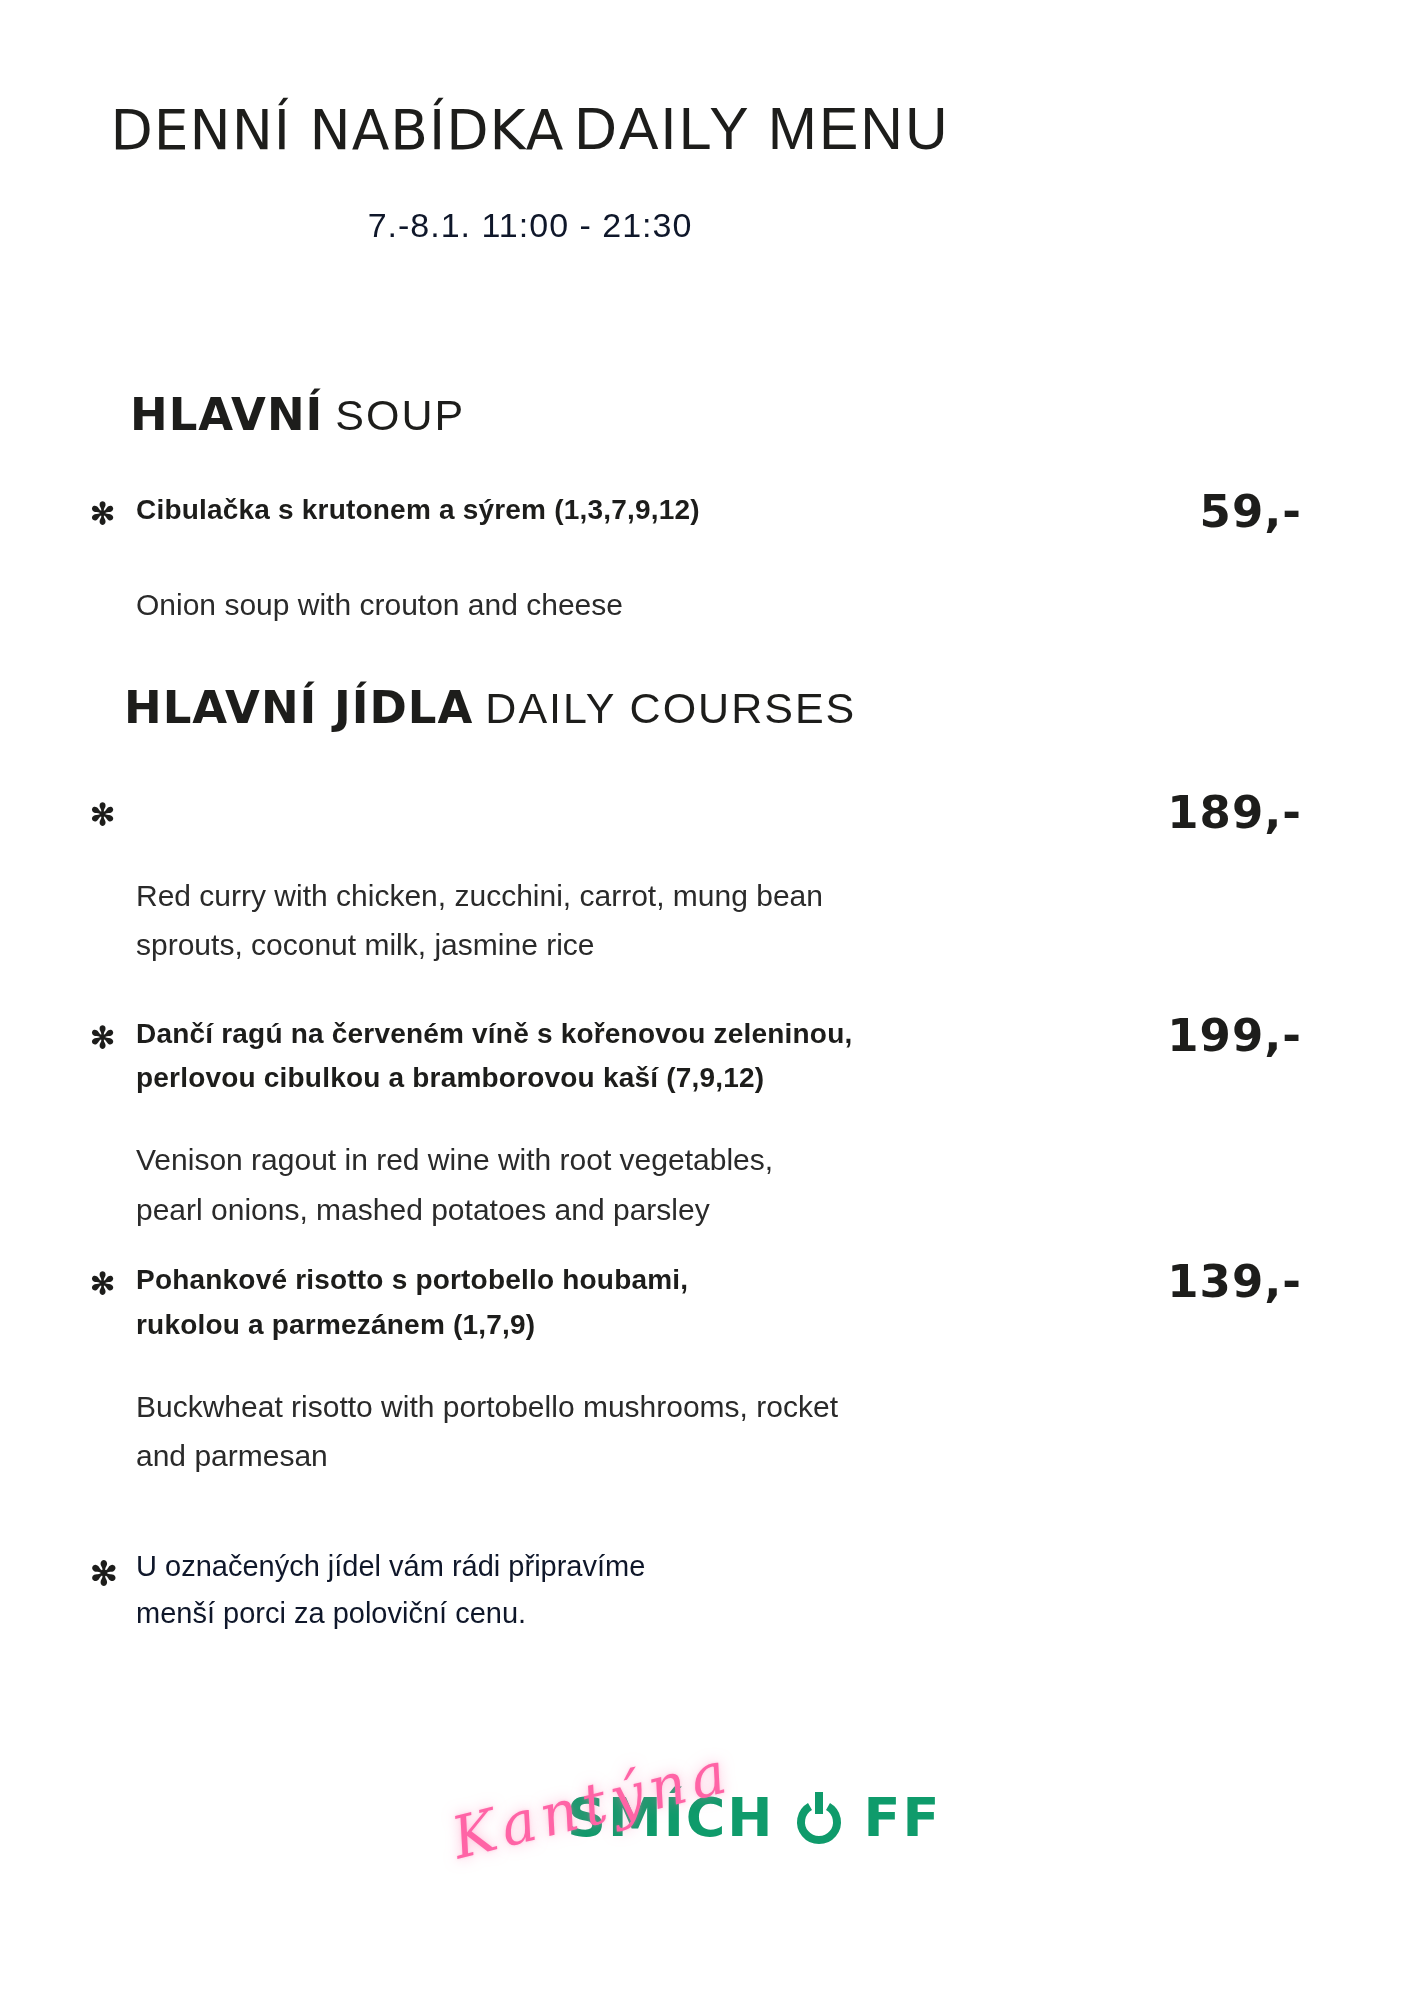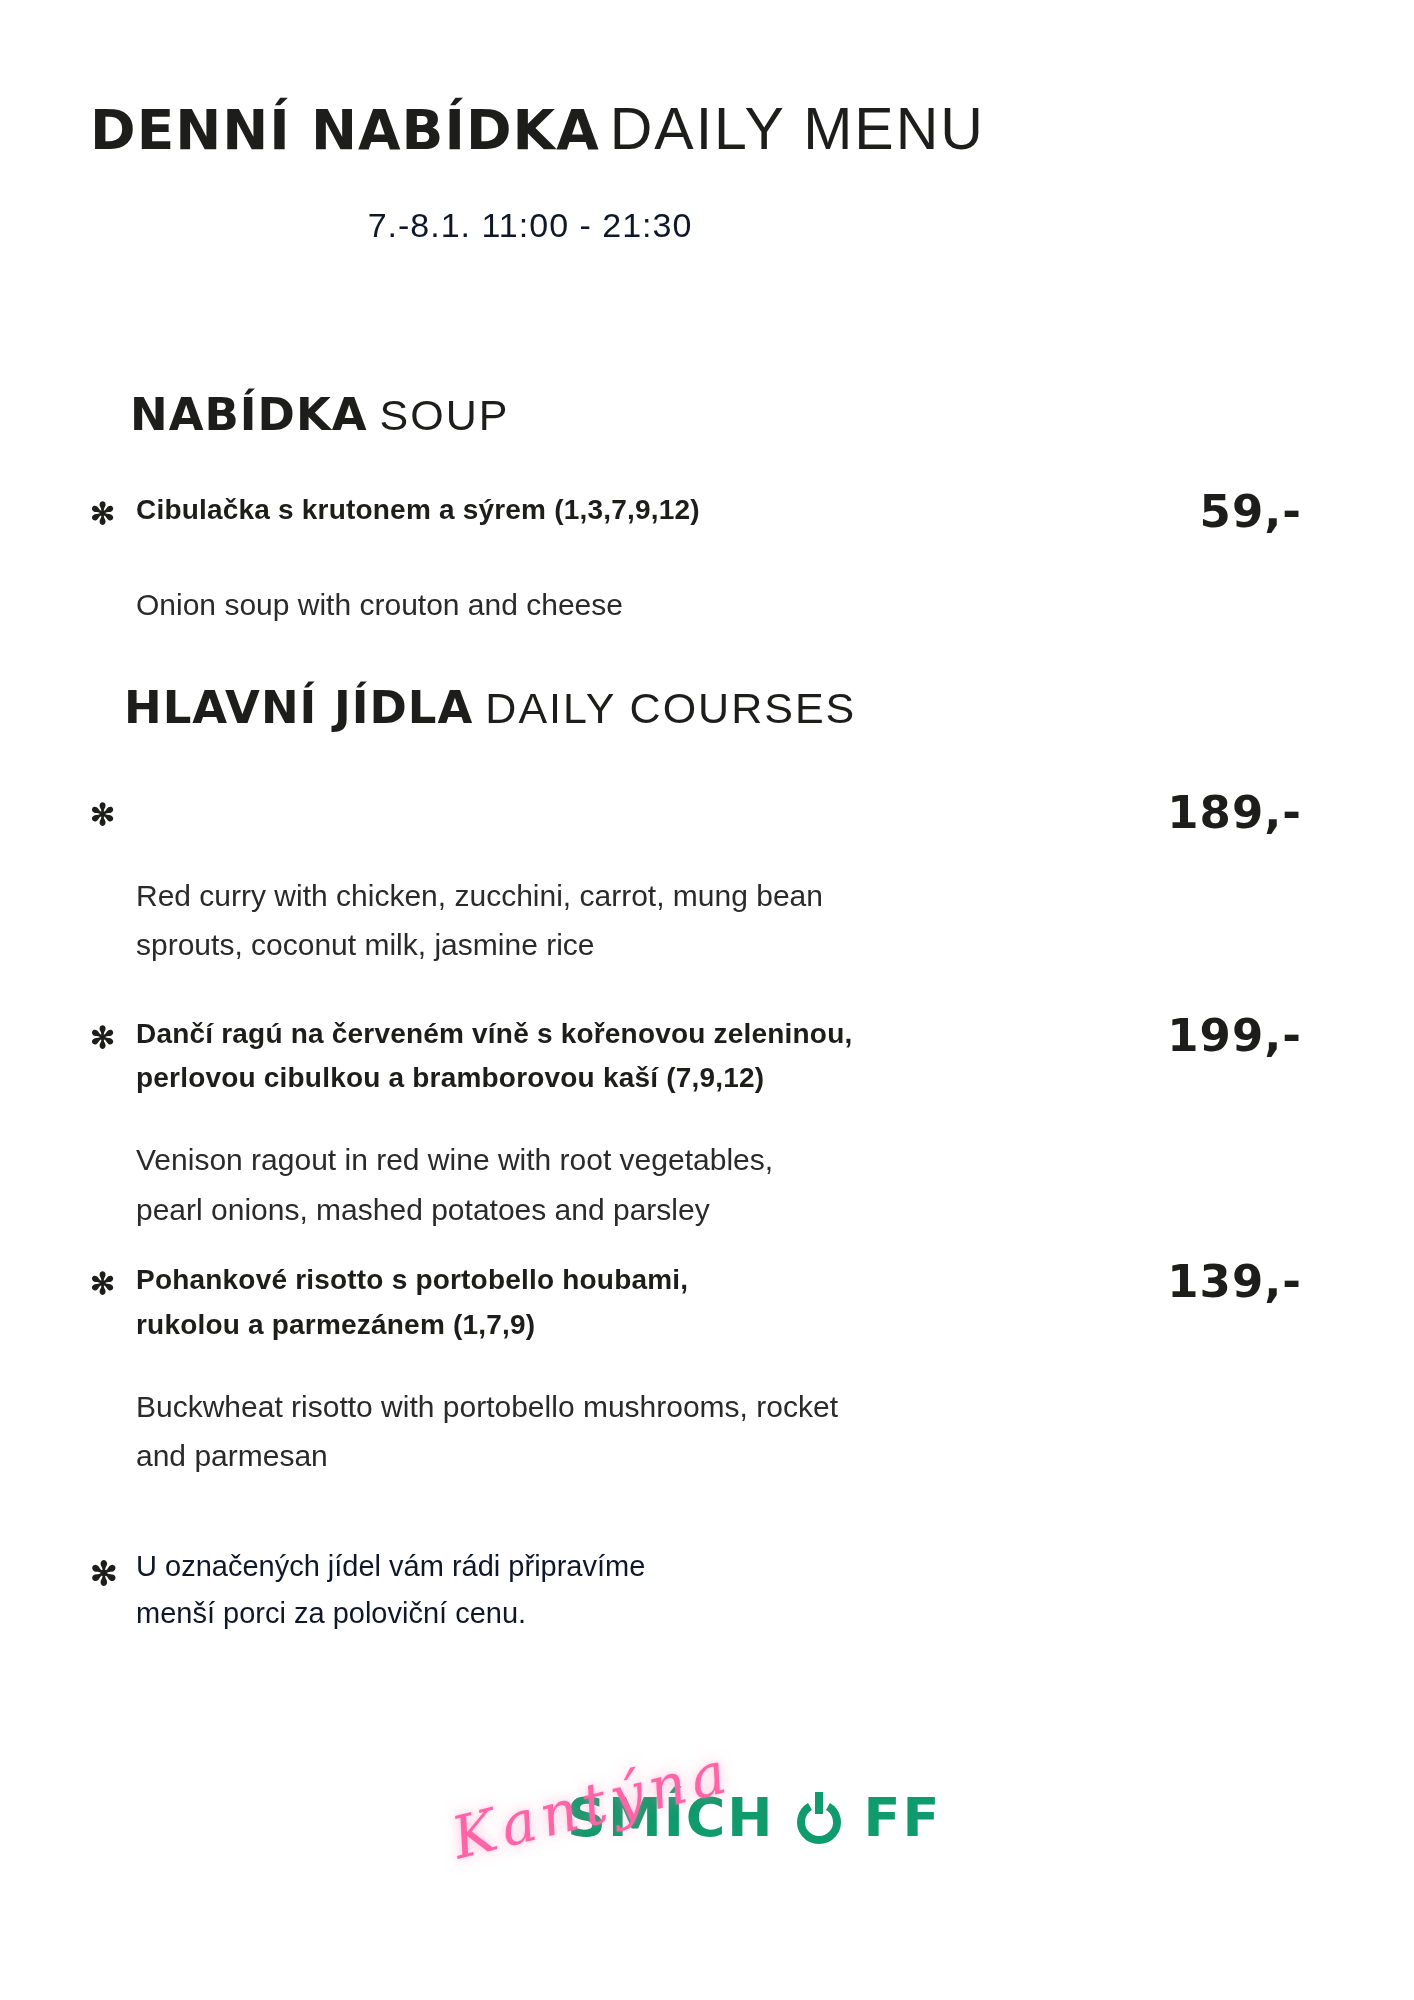--- a/index.html
+++ b/index.html
@@ -11,21 +11,21 @@
     font-family:"Liberation Sans", sans-serif;
     overflow:hidden;
   }
   .content { padding:96px 112px 0 90px; }
 
   
   .menu-header { width:880px; text-align:center; }
   .title { margin:0; line-height:1.12; white-space:nowrap; }
   .title-cs {
     font-family:"DejaVu Sans", sans-serif;
-    font-weight:700; font-size:55px; letter-spacing:1px;
+    font-weight:400; font-size:55px; letter-spacing:1px;
   }
   .title-en {
     font-weight:400; font-size:59px; letter-spacing:2px; margin-left:10px;
   }
   .date-line {
     margin-top:44px;
     font-size:34px; font-weight:400; letter-spacing:1px; color:#0f172a;
   }
 
   
@@ -90,21 +90,21 @@
 <body>
 
 <div class="page">
   <div class="content">
 
     <header class="menu-header">
       <h1 class="title"><span class="title-cs">DENNÍ NABÍDKA</span><span class="title-en">DAILY MENU</span></h1>
       <div class="date-line">7.-8.1. 11:00 - 21:30</div>
     </header>
 
-    <h2 class="section-heading" style="margin-top:145px"><span class="sec-cs">NABÍDKA</span><span class="sec-en">SOUP</span></h2>
+    <h2 class="section-heading" style="margin-top:145px"><span class="sec-cs">HLAVNÍ</span><span class="sec-en">SOUP</span></h2>
 
     <div class="item" style="margin-top:48px">
       <span class="marker">✻</span>
       <div class="item-name">Cibulačka s krutonem a sýrem (1,3,7,9,12)</div>
       <div class="item-price">59,-</div>
     </div>
     <div class="item-desc" style="margin-top:44px">Onion soup with crouton and cheese</div>
 
     <h2 class="section-heading" style="margin-top:54px; margin-left:34px"><span class="sec-cs">HLAVNÍ JÍDLA</span><span class="sec-en">DAILY COURSES</span></h2>
 

